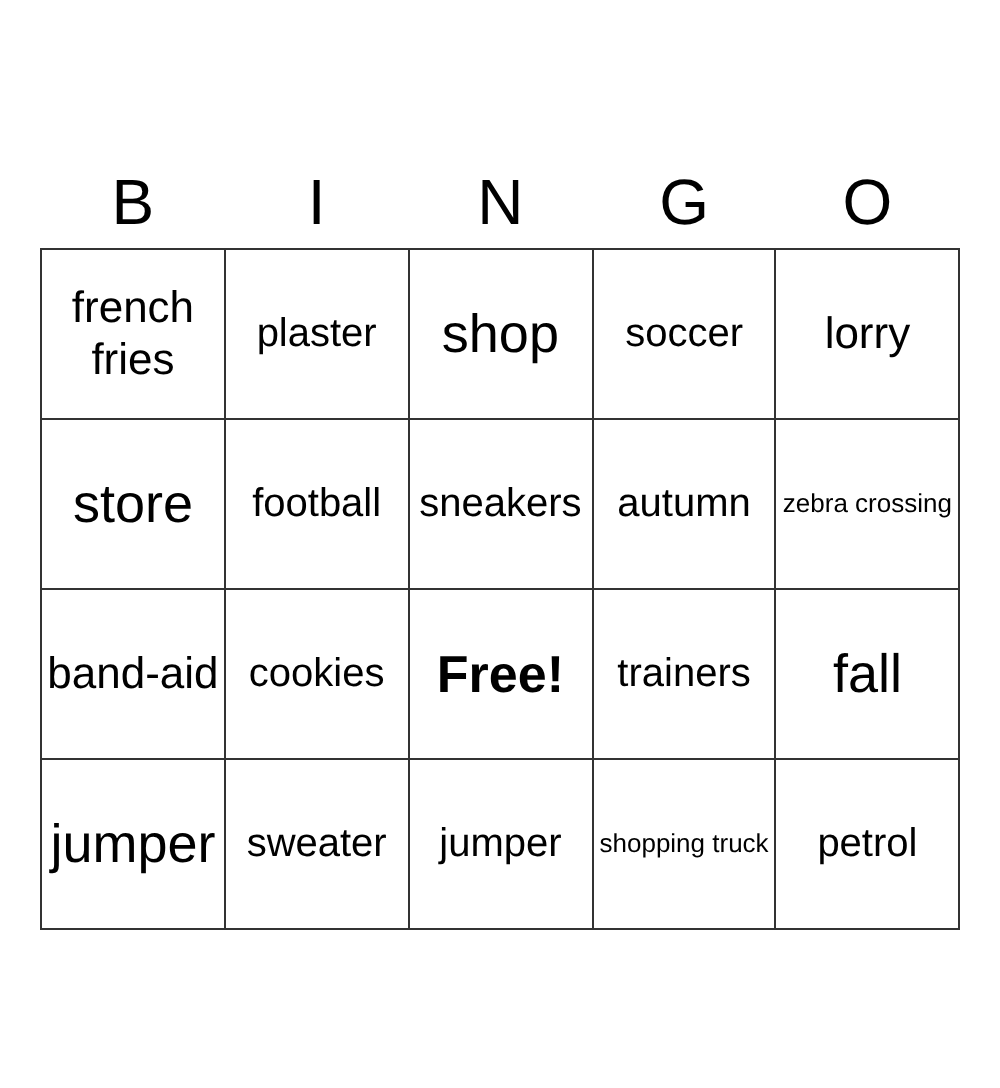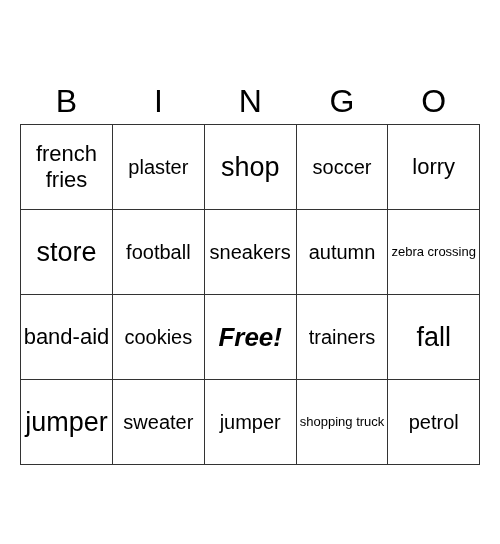--- a/index.html
+++ b/index.html
@@ -61,21 +61,20 @@
       font-size: 13px;
     }
 
     .size-xlarge {
       font-size: 27px;
     }
 
     .free-cell {
       font-size: 26px;
       font-weight: bold;
-      font-style: italic;
     }
   </style>
 </head>
 <body>
 
 <table class="bingo-card">
   <thead>
     <tr id="header-row">
     <th>B</th>
         <th>I</th>

